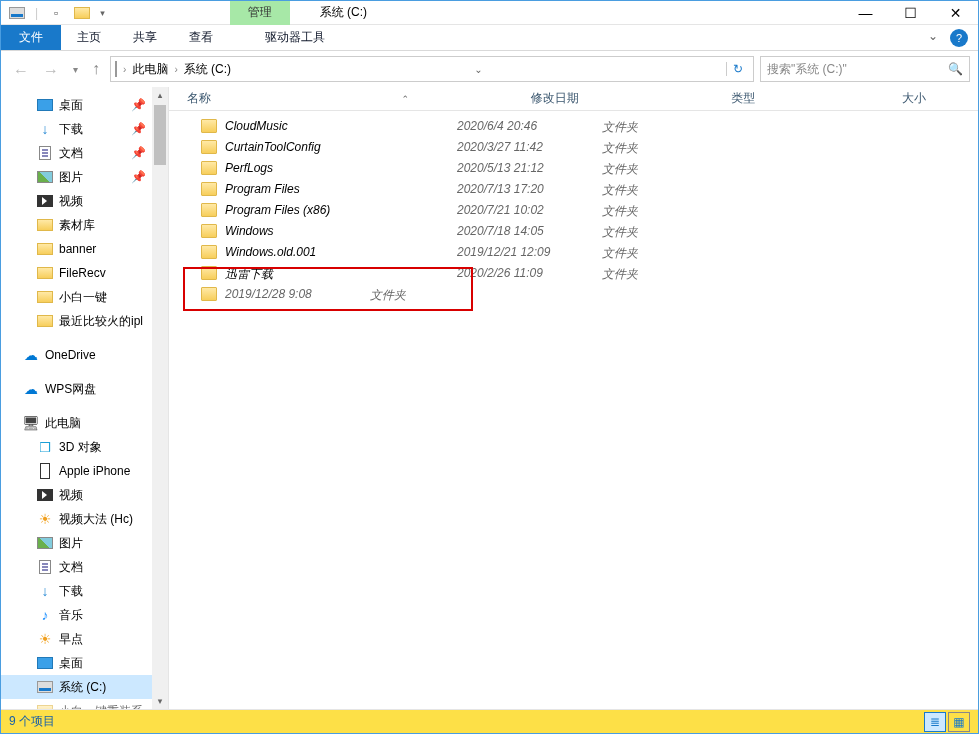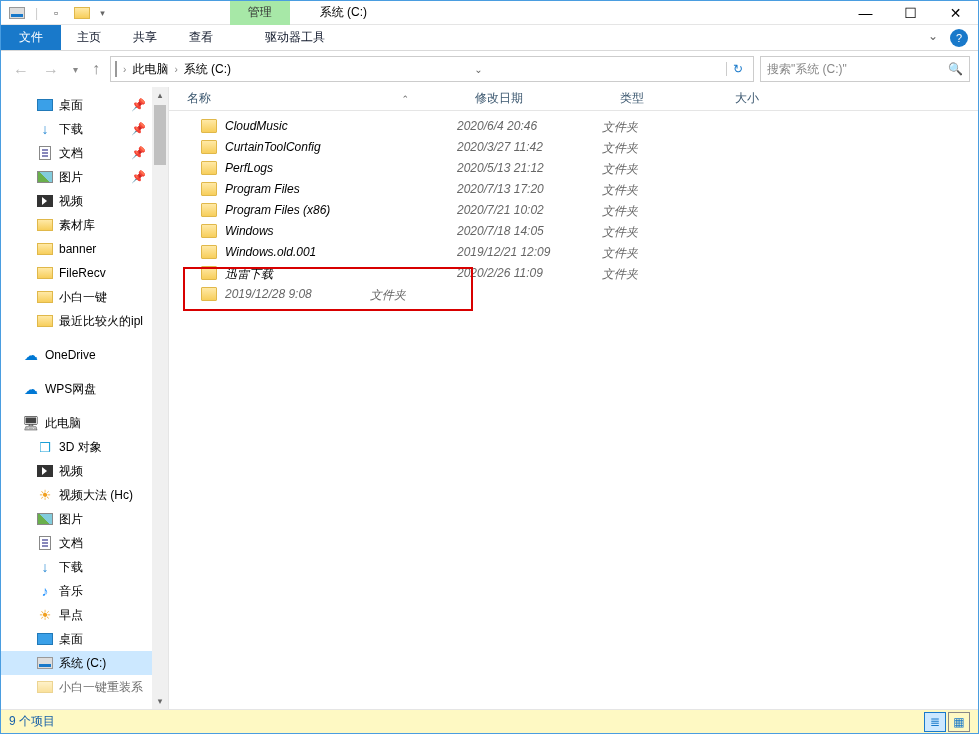--- a/index.html
+++ b/index.html
@@ -45,37 +45,37 @@
 .navpane .scrollbar .arr.dn { bottom: 0; }
 .navitem { display: flex; align-items: center; height: 24px; padding-left: 36px; gap: 6px; position: relative; }
 .navitem.l0 { padding-left: 22px; }
 .navitem.sel { background: #cce8ff; }
 .navitem .pin { position: absolute; right: 22px; color: #666; font-size: 12px; }
 .navitem .ico { width: 16px; height: 16px; display: flex; align-items: center; justify-content: center; }
 .navgap { height: 10px; }
 
 
 .filepane { flex: 1; display: flex; flex-direction: column; position: relative; }
-.cols { display: flex; height: 24px; border-bottom: 1px solid #e5e5e5; align-items: center; padding-left: 14px; color: #3b576f; }
+.cols { display: flex; height: 24px; border-bottom: 1px solid #e5e5e5; align-items: center; padding-left: 14px; color: #3b576f; justify-content: space-between; }
 .cols .c { padding: 0 4px; }
 .cols .c.name { width: 250px; position: relative; display: flex; align-items: center; }
 .cols .c.name .sortarr { margin-left: auto; margin-right: 20px; color: #666; font-size: 9px; }
 .cols .c.date { width: 145px; margin-left: 38px; }
 .cols .c.type { width: 115px; }
 .cols .c.size { width: 80px; }
 .files { padding-top: 8px; }
 .row { display: flex; align-items: flex-start; height: 21px; padding-left: 32px; font-style: italic; }
 .row .fico { width: 16px; height: 14px; background: linear-gradient(#ffe9a6, #f7ce5b); border: 1px solid #e0b84a; border-radius: 1px; margin-right: 8px; }
 .row .fname { width: 232px; color: #000; }
 .row .fdate { width: 145px; color: #666; }
 .row .ftype { width: 115px; color: #666; }
 .hl-box { position: absolute; border: 2px solid #d80000; pointer-events: none; }
 
 
-.status { position: absolute; bottom: 0; left: 0; right: 0; height: 24px; border-top: 1px solid #e5e5e5; display: flex; align-items: center; padding: 0 8px; background: #fef9c3; }
+.status { position: absolute; bottom: 0; left: 0; right: 0; height: 24px; border-top: 1px solid #e5e5e5; display: flex; align-items: center; padding: 0 8px; background: #fde047; }
 .status .viewbtns { margin-left: auto; display: flex; gap: 2px; }
 .status .viewbtns div { width: 22px; height: 20px; border: 1px solid #888; display: flex; align-items: center; justify-content: center; color: #1979ca; }
 .status .viewbtns div.on { background: #cce8ff; border-color: #1979ca; }
 .status .txt { color: #1760a8; }
 
 
 .i-desktop { background: #3aa0e8; width:16px; height:12px; border:1px solid #2179b8; }
 .i-dl { color:#2a8ad4; font-size:14px; }
 .i-doc { border:1px solid #888; width:12px; height:14px; background:#fff; position:relative; }
 .i-doc::before { content:""; position:absolute; left:2px; top:2px; right:2px; height:2px; background:#88b; box-shadow:0 3px 0 #88b, 0 6px 0 #88b; }
@@ -232,20 +232,26 @@
       </div>
     <div id="nav-pc">
         <div class="navitem">
           <span class="ico">
             <span class="i-3d">❒</span>
           </span>
           <span>3D 对象</span>
         </div>
         <div class="navitem">
           <span class="ico">
+            <span class="i-phone"></span>
+          </span>
+          <span>Apple iPhone</span>
+        </div>
+        <div class="navitem">
+          <span class="ico">
             <span class="i-vid"></span>
           </span>
           <span>视频</span>
         </div>
         <div class="navitem">
           <span class="ico">
             <span class="i-sun">☀</span>
           </span>
           <span>视频大法 (Hc)</span>
         </div>

